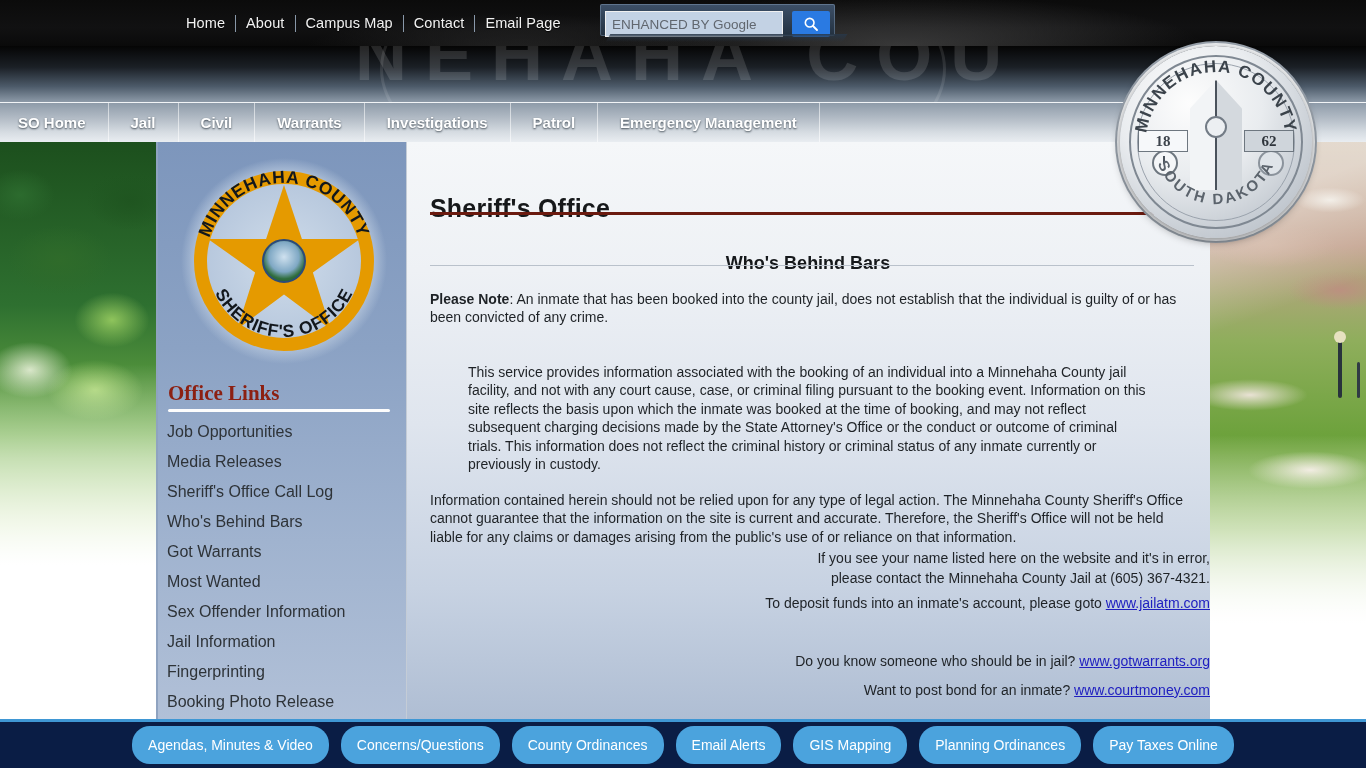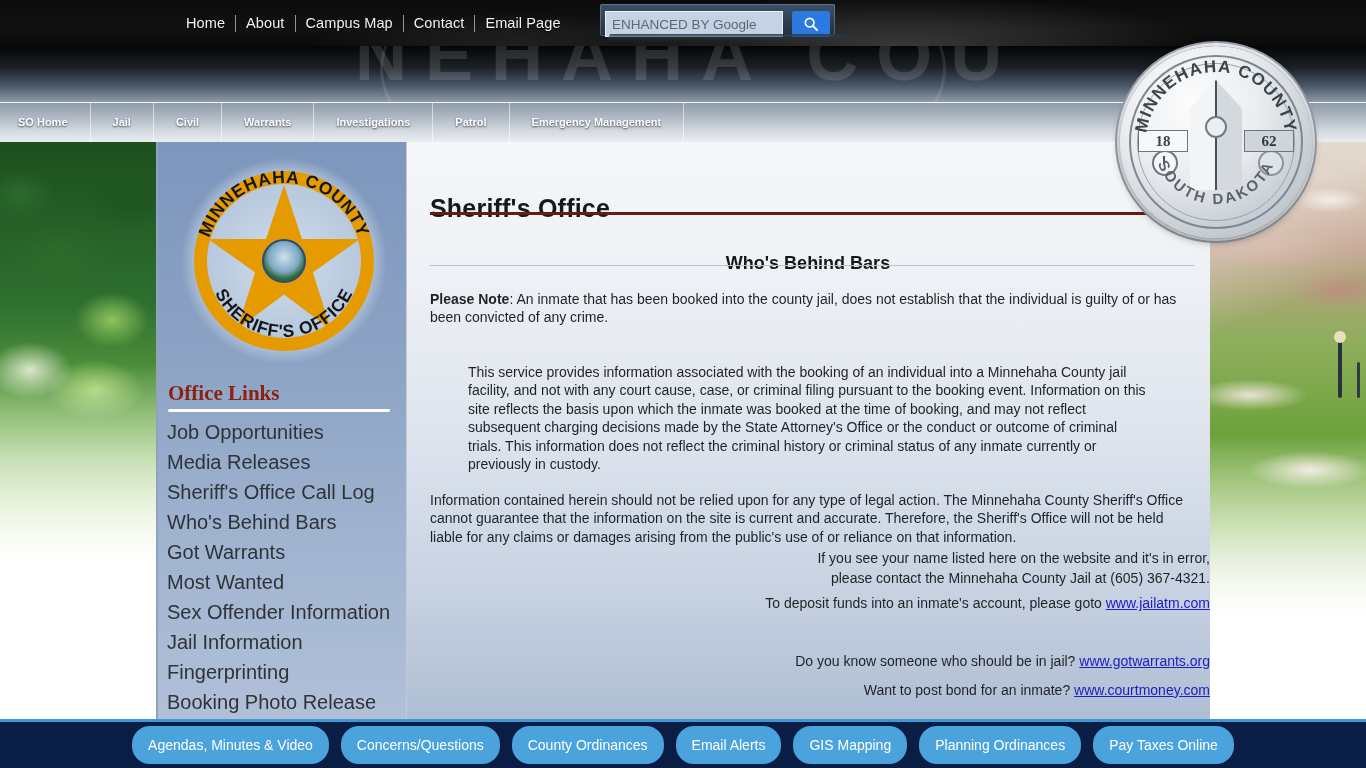--- a/index.html
+++ b/index.html
@@ -90,21 +90,21 @@
     border:3px solid rgba(255,255,255,.10);}
 
   
   #mainnav{
     position:absolute;left:0;top:102px;width:1366px;height:39px;z-index:5;
     background:linear-gradient(to bottom,#8e9ba9 0%,#b3bcc6 40%,#d6dce2 75%,#e9edf1 100%);
     border-top:1px solid rgba(255,255,255,.45);
     display:flex;align-items:center;
   }
   #mainnav a{
-    color:#ffffff;text-decoration:none;font-weight:bold;font-size:11px;
+    color:#ffffff;text-decoration:none;font-weight:bold;font-size:15px;
     padding:0 22px;height:39px;line-height:39px;white-space:nowrap;
     border-right:1px solid rgba(255,255,255,.55);
     text-shadow:0 1px 2px rgba(40,50,60,.85);
     text-align:right;
   }
   #mainnav a:first-child{padding-left:18px;}
 
   
   #seal{
     position:absolute;right:54px;top:46px;width:192px;height:192px;border-radius:50%;z-index:8;
@@ -160,21 +160,21 @@
   #badge .arc{position:absolute;left:0;top:0;width:208px;height:208px;}
   #badge .arc text{font-family:"Liberation Sans",sans-serif;font-weight:bold;font-size:17.5px;fill:#12171c;letter-spacing:.8px;}
 
   #officelinks-title{
     position:absolute;left:10px;top:240px;width:230px;
     color:#8c2012;font-size:21px;font-weight:bold;font-family:"Liberation Serif",serif;
   }
   #officelinks-rule{position:absolute;left:10px;top:268px;width:222px;height:3px;background:#fdfdfd;border-radius:2px;}
   #links{position:absolute;left:9px;top:276px;width:235px;}
   #links a{
-    display:block;color:#2e3338;text-decoration:none;font-size:20px;line-height:30px;
+    display:block;color:#2e3338;text-decoration:none;font-size:16px;line-height:30px;
     white-space:nowrap;
   }
 
   
   #content{
     position:absolute;left:250px;top:0;width:804px;height:589px;
     background:linear-gradient(to bottom,#f5f7f9 0%,#eef1f5 22%,#dfe5ee 48%,#c7d2e2 76%,#adbcd2 100%);
     box-shadow:inset 1px 0 0 #c4ccd6;
     overflow:hidden;
   }

